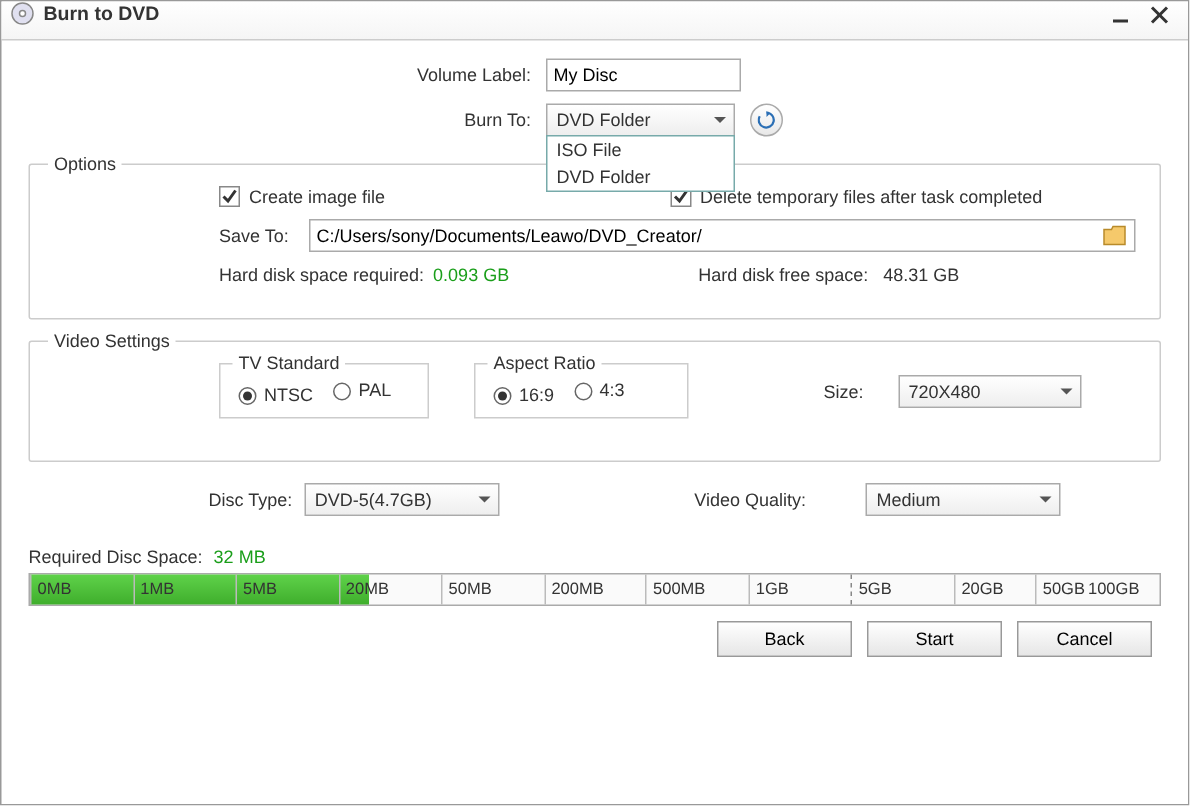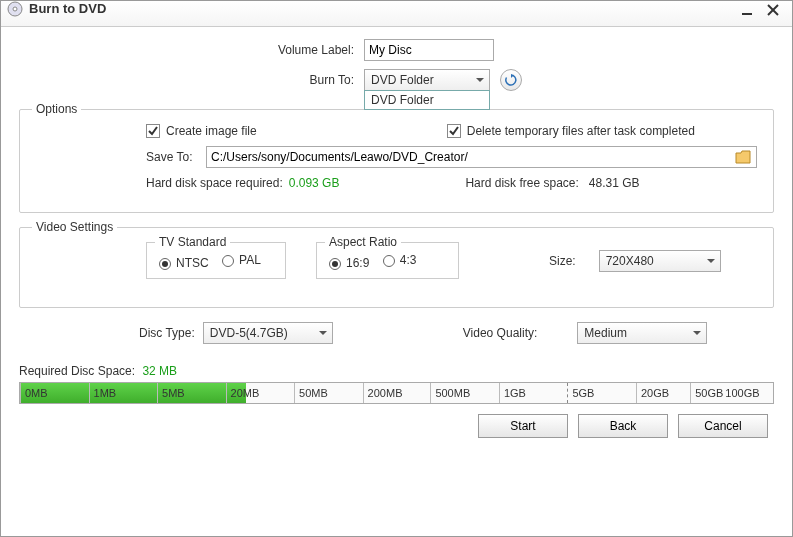--- a/index.html
+++ b/index.html
@@ -81,20 +81,21 @@
       <span class="label-right" style="width: 345px;">Volume Label:</span>
       <input type="text" class="text-input" style="width: 130px;" value="My Disc">
     </div>
     <div class="row">
       <span class="label-right" style="width: 345px;">Burn To:</span>
       <div class="select-wrap">
         <div class="select-btn" style="width: 126px;">
               <span>DVD Folder</span>
             </div>
         <div class="dropdown">
+          <div class="dropdown-item">ISO File</div>
           <div class="dropdown-item">DVD Folder</div>
         </div>
       </div>
       <div class="round-btn">
         <svg viewBox="0 0 12 12">
               <path d="M6 1 A5 5 0 1 1 1.5 3.5" fill="none" stroke="#2b6fb5" stroke-width="1.5"></path>
               <path d="M6 0 L8 2 L6 4 Z" fill="#2b6fb5"></path>
             </svg>
       </div>
     </div>
@@ -226,18 +227,18 @@
       <div class="tick" style="left:89%;">
             <span class="tick-label">50GB</span>
           </div>
       <div class="tick" style="left:95%; border:none;">
             <span class="tick-label" style="transform:translateX(-10px);">100GB</span>
           </div>
     </div>
   </div>
 
   <div class="btnbar">
+    <button class="btn">Back</button>
     <button class="btn">Start</button>
-    <button class="btn">Back</button>
     <button class="btn">Cancel</button>
   </div>
  </div>
 </div>
 
 </body></html>

